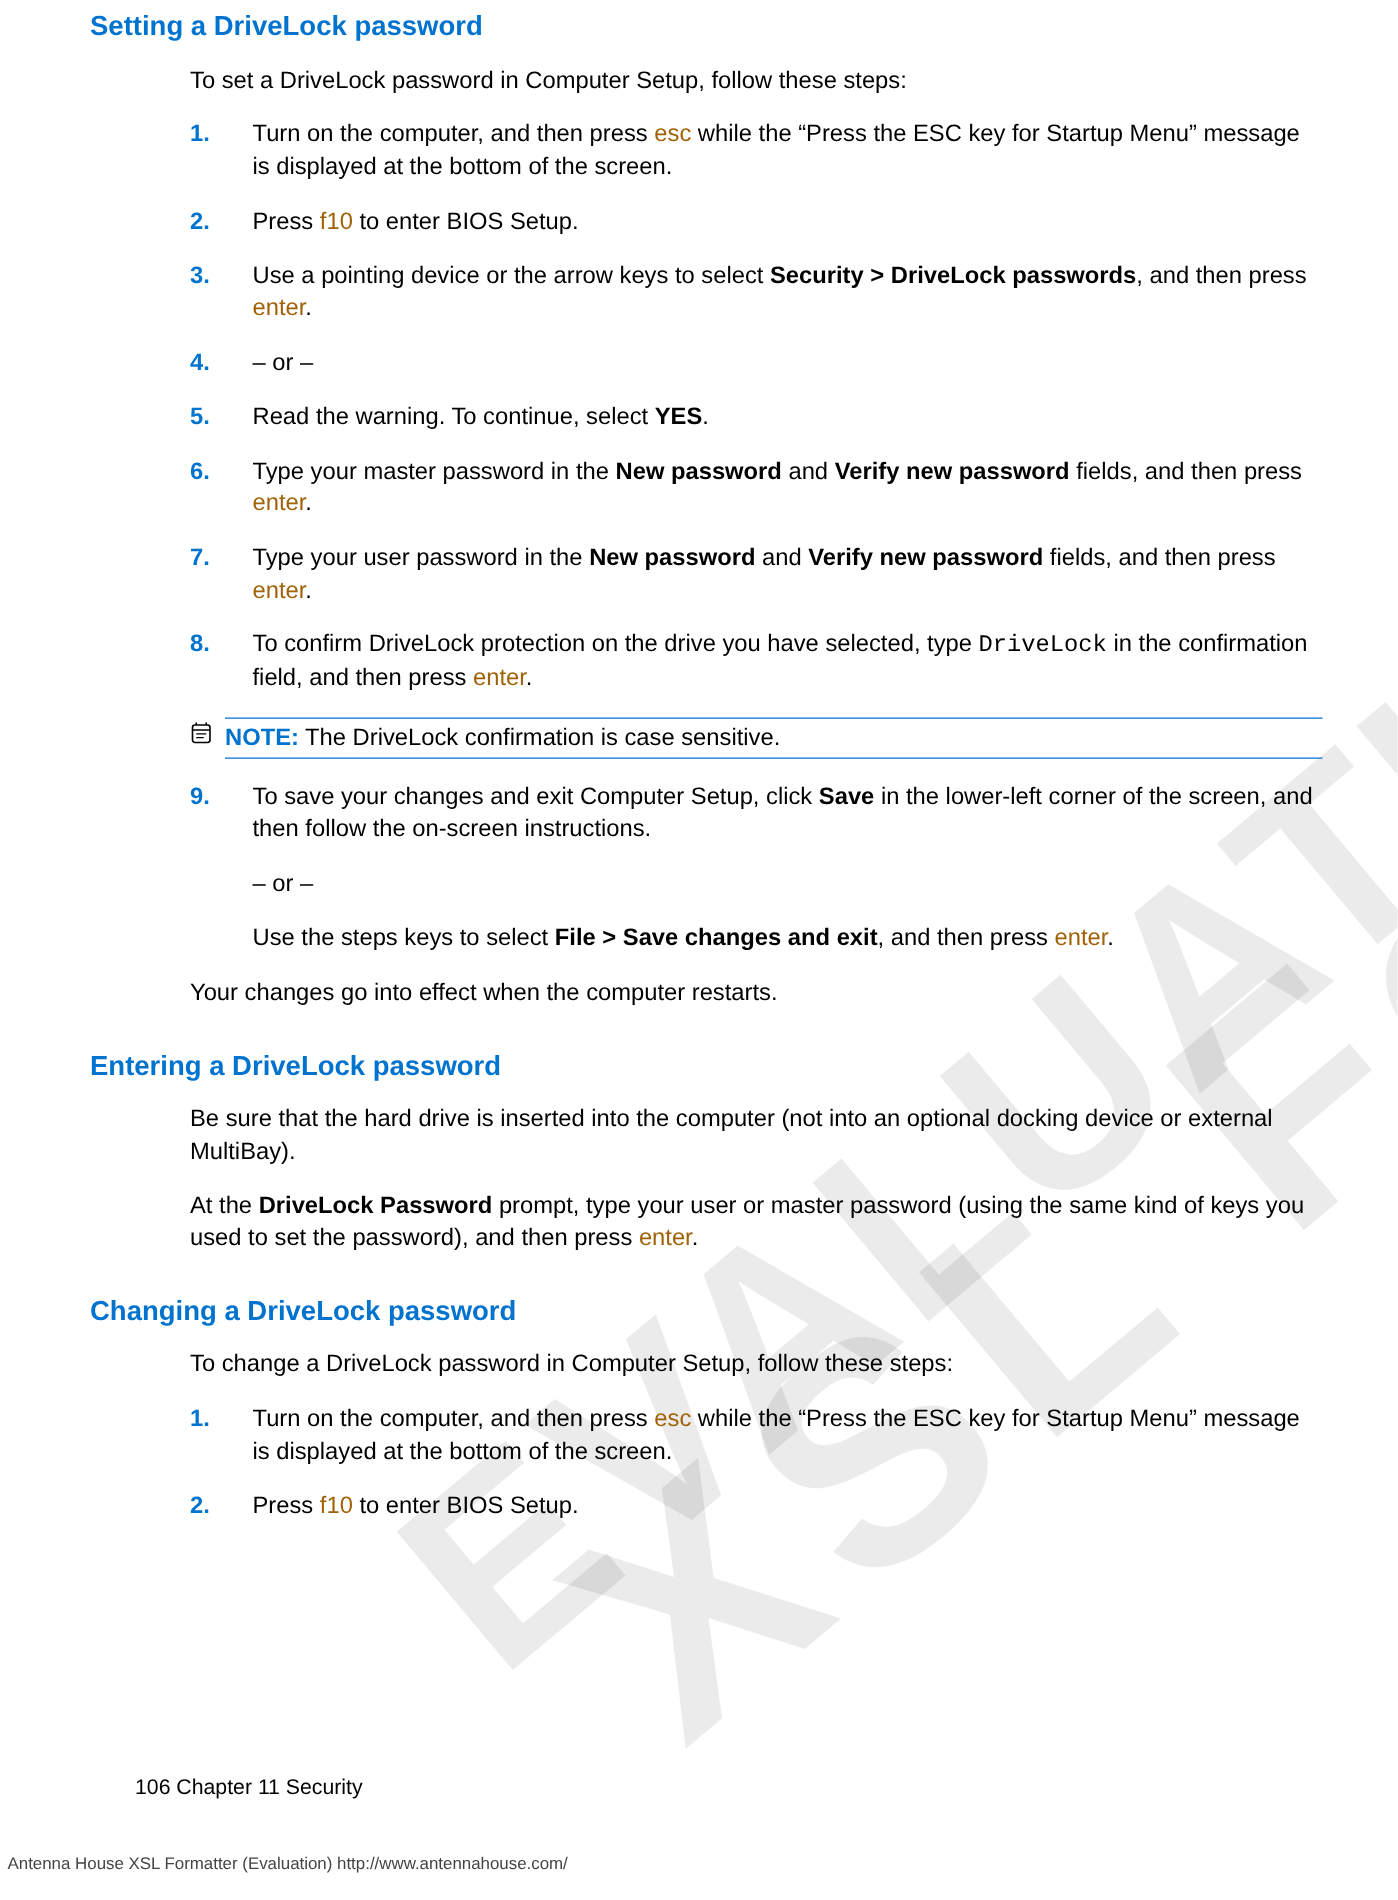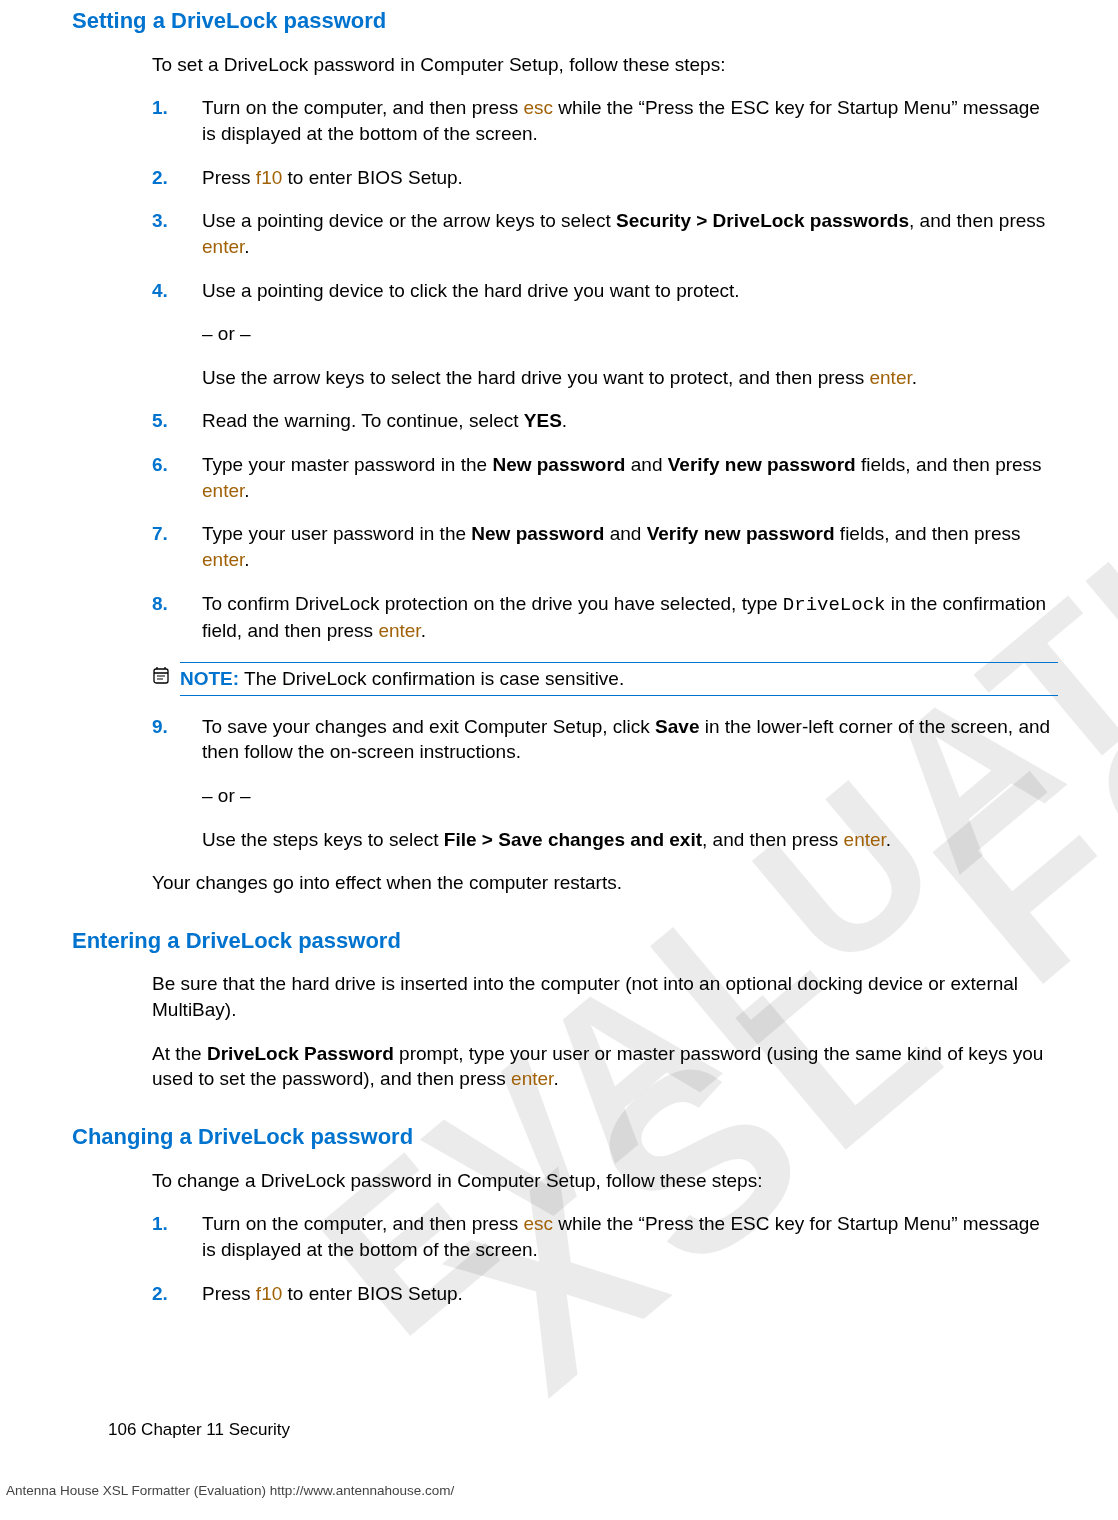--- a/index.html
+++ b/index.html
@@ -104,23 +104,21 @@
     </li>
     <li>
       <span class="num">3.</span>
       <div class="step-body">
           <p><span>Use a pointing device or the arrow keys to select </span><b>Security &gt; DriveLock passwords</b><span>, and then press </span><span class="key">enter</span><span>.</span></p>
         </div>
     </li>
     <li>
       <span class="num">4.</span>
       <div class="step-body">
-        <p>Use a pointing device to click the hard drive you want to protect.</p>
         <p>– or –</p>
-        <p><span>Use the arrow keys to select the hard drive you want to protect, and then press </span><span class="key">enter</span><span>.</span></p>
       </div>
     </li>
     <li>
       <span class="num">5.</span>
       <div class="step-body">
           <p><span>Read the warning. To continue, select </span><b>YES</b><span>.</span></p>
         </div>
     </li>
     <li>
       <span class="num">6.</span>

